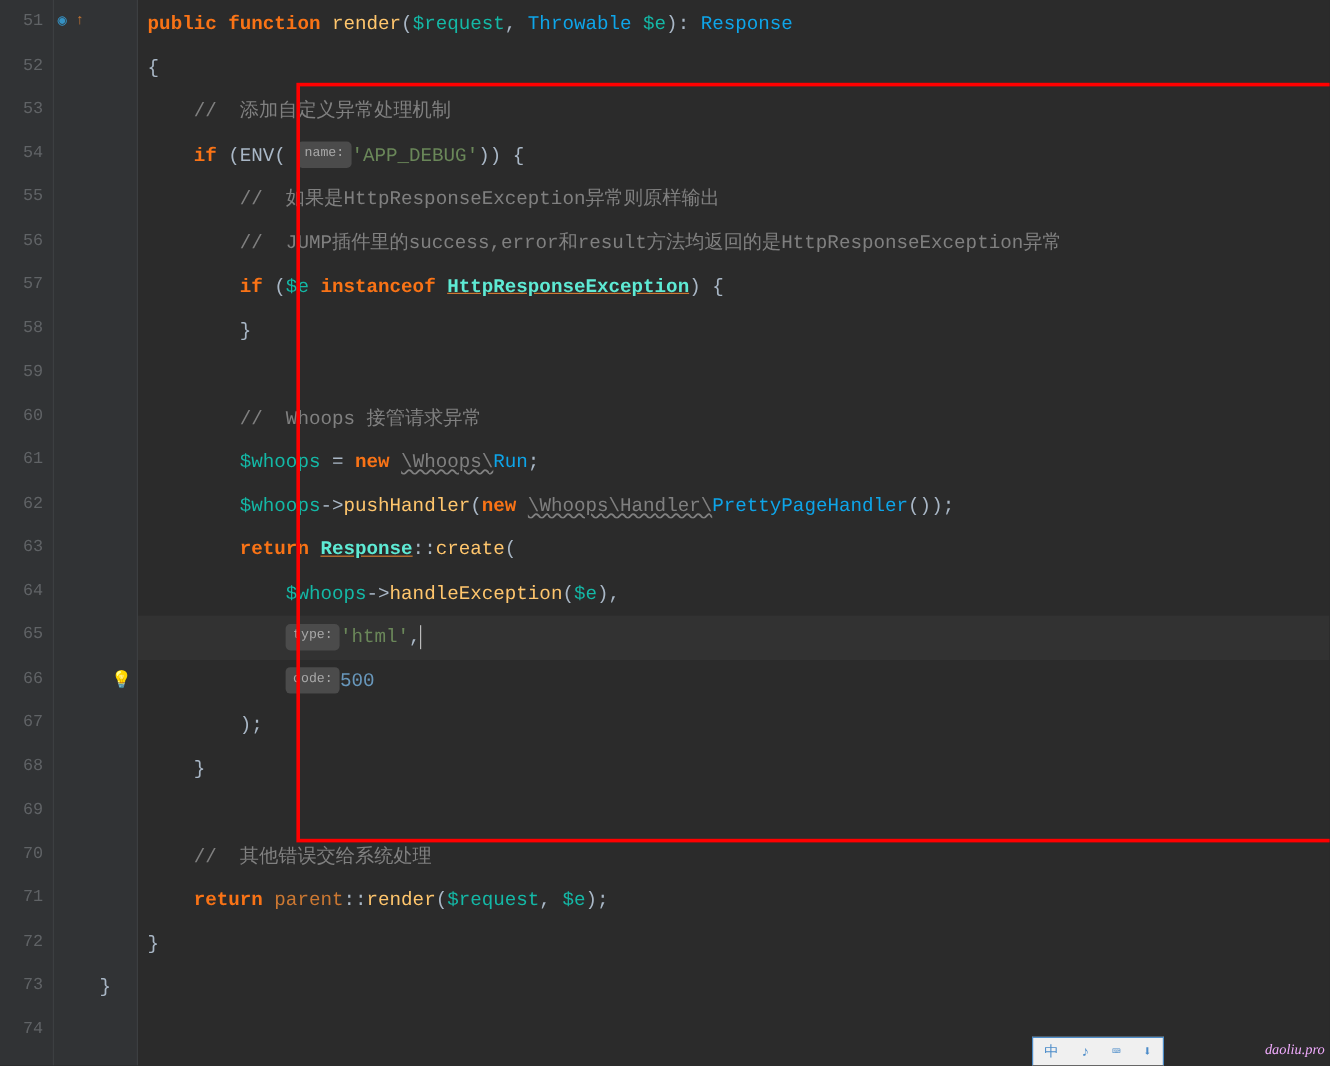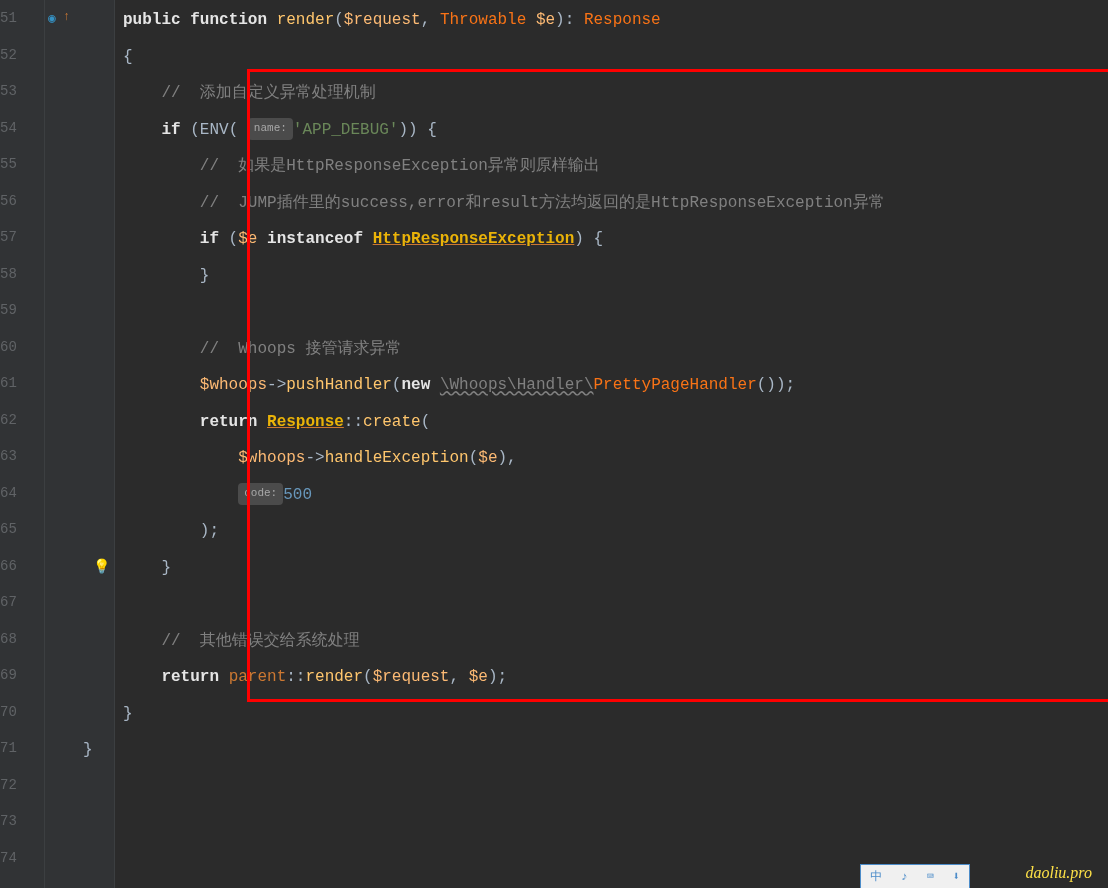--- a/index.html
+++ b/index.html
@@ -15,21 +15,21 @@
   }
   .editor {
     display: flex;
     width: 100%;
     height: 100%;
   }
   .gutter {
     width: 45px;
     background: #313335;
     border-right: 1px solid #3c3f41;
-    text-align: left;
+    text-align: right;
     padding-right: 8px;
     flex-shrink: 0;
   }
   .extra-gutter {
     width: 70px;
     background: #313335;
     border-right: 1px solid #3c3f41;
     flex-shrink: 0;
     position: relative;
   }
@@ -59,29 +59,29 @@
   .code-line {
     height: 36.5px;
     line-height: 36.5px;
     white-space: pre;
     padding-left: 8px;
     position: relative;
   }
   .current-line {
     background: #323232;
   }
-  .kw { color: #e5e5e5; font-weight: bold; }
+  .kw { color: #f97316; font-weight: bold; }
   .kw2 { color: #cc7832; }
   .fn { color: #ffc66d; }
   .str { color: #6a8759; }
-  .var { color: #fdba74; }
+  .var { color: #14b8a6; }
   .num { color: #6897bb; }
   .cmt { color: #808080; }
-  .cls { color: #f97316; }
-  .link-cls { color: #eab308; text-decoration: underline; text-decoration-color: #cc7832; font-weight:bold;}
+  .cls { color: #0ea5e9; }
+  .link-cls { color: #5eead4; text-decoration: underline; text-decoration-color: #cc7832; font-weight:bold;}
   .plain { color: #a9b7c6; }
   .op { color: #a9b7c6; }
   .wavy { text-decoration: underline wavy #808080; }
   .hint {
     display: inline-block;
     background: #4b4b4b;
     color: #a8a8a8;
     border-radius: 4px;
     padding: 0 6px;
     font-size: 11px;
@@ -102,24 +102,24 @@
   .caret {
     display:inline-block;
     width:1px;
     height:20px;
     background:#bbb;
     vertical-align: middle;
   }
   .watermark {
     position: absolute;
     bottom: 6px;
-    right: 16px;
-    color: #fde047;
+    right: 4px;
+    color: #f0abfc;
     font-style: italic;
-    font-size: 16px;
+    font-size: 12px;
     font-family: Georgia, serif;
     z-index: 20;
   }
   .ime-bar {
     position:absolute;
     bottom:0;
     right:138px;
     width:110px;
     height:24px;
     background:#f0f0f0;
@@ -189,27 +189,29 @@
 
     <div class="code-line">        <span class="kw">if</span><span class="plain"> (</span><span class="var">$e</span> <span class="kw">instanceof</span> <span class="link-cls">HttpResponseException</span><span class="plain">) {</span></div>
 
 
     <div class="code-line">        <span class="plain">}</span></div>
 
     <div class="code-line"></div>
 
     <div class="code-line">        <span class="cmt">//  Whoops 接管请求异常</span></div>
 
+    <div class="code-line">        <span class="var">$whoops</span><span class="plain"> = </span><span class="kw">new</span> <span class="cmt wavy">\Whoops\</span><span class="cls">Run</span><span class="plain">;</span></div>
 
     <div class="code-line">        <span class="var">$whoops</span><span class="op">-&gt;</span><span class="fn">pushHandler</span><span class="plain">(</span><span class="kw">new</span> <span class="cmt wavy">\Whoops\Handler\</span><span class="cls">PrettyPageHandler</span><span class="plain">());</span></div>
 
     <div class="code-line">        <span class="kw">return</span> <span class="link-cls">Response</span><span class="plain">::</span><span class="fn">create</span><span class="plain">(</span></div>
 
     <div class="code-line">            <span class="var">$whoops</span><span class="op">-&gt;</span><span class="fn">handleException</span><span class="plain">(</span><span class="var">$e</span><span class="plain">),</span></div>
 
+    <div class="code-line current-line">            <span class="hint">type:</span><span class="str">'html'</span><span class="plain">,</span><span class="caret"></span></div>
 
     <div class="code-line">            <span class="hint">code:</span><span class="num">500</span></div>
 
     <div class="code-line">        <span class="plain">);</span></div>
 
     <div class="code-line">    <span class="plain">}</span></div>
 
     <div class="code-line"></div>
 
     <div class="code-line">    <span class="cmt">//  其他错误交给系统处理</span></div>

